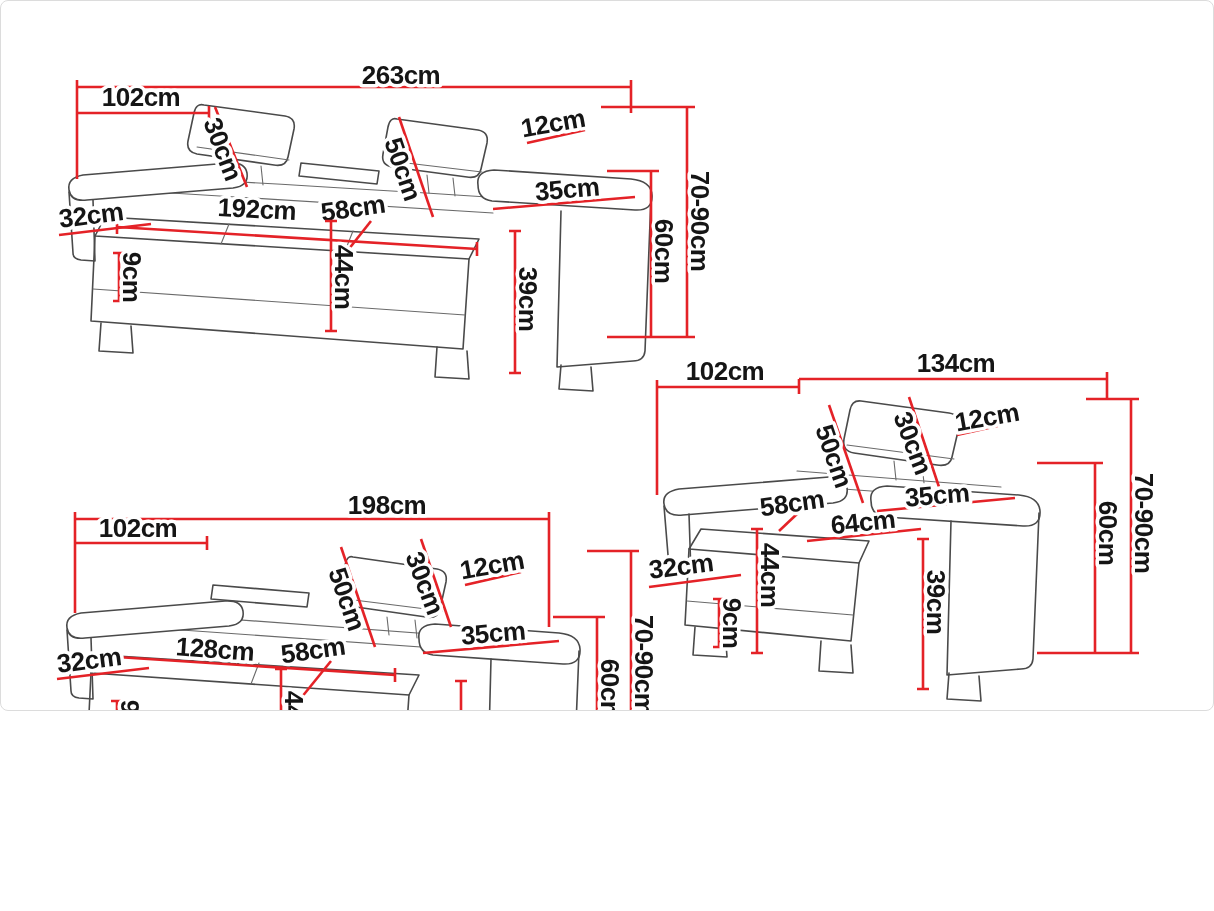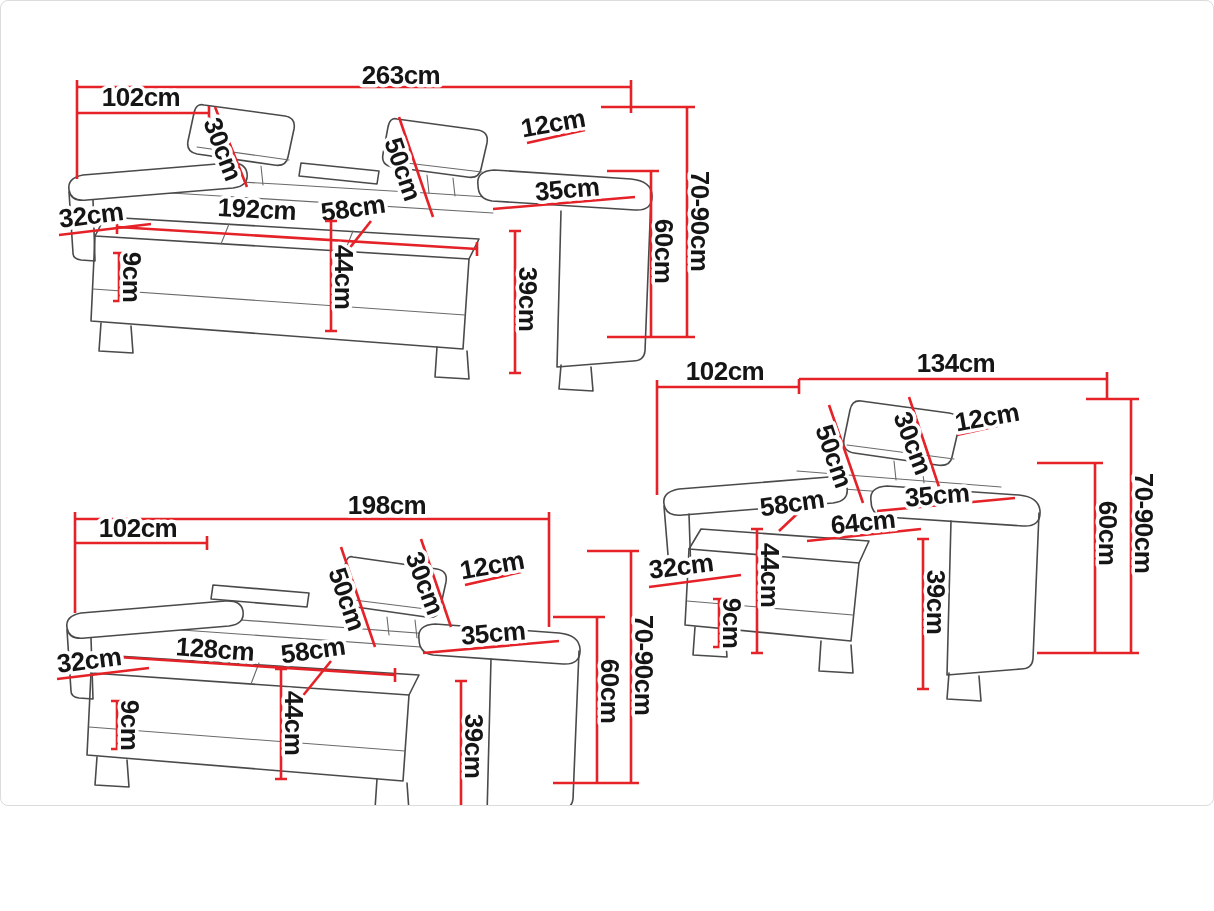--- a/index.html
+++ b/index.html
@@ -1,16 +1,16 @@
 <!DOCTYPE html>
 <html><head>
 <meta charset="utf-8">
 <style>
   html,body{margin:0;padding:0;background:#ffffff;}
-  .stage{position:relative;width:1214px;height:806px;background:#ffffff;border:1px solid #dcdcdc;border-radius:8px;box-sizing:border-box;overflow:hidden;font-family:"Liberation Sans",sans-serif;}
+  .stage{position:relative;width:1214px;height:711px;background:#ffffff;border:1px solid #dcdcdc;border-radius:8px;box-sizing:border-box;overflow:hidden;font-family:"Liberation Sans",sans-serif;}
   svg{display:block;}
   
   .sketch path{fill:none;stroke:#4a4a4a;stroke-width:1.6;stroke-linejoin:round;stroke-linecap:round;}
   .sketch path.f{fill:#ffffff;}
   .sketch path.thin{stroke-width:1.1;stroke:#6a6a6a;}
   
   .dim line,.dim path{stroke:#e42227;stroke-width:2.6;fill:none;stroke-linecap:butt;}
   
   .dim text{font-family:"Liberation Sans",sans-serif;font-weight:700;font-size:26px;fill:#151515;
             paint-order:stroke;stroke:#ffffff;stroke-width:7px;stroke-linejoin:round;

